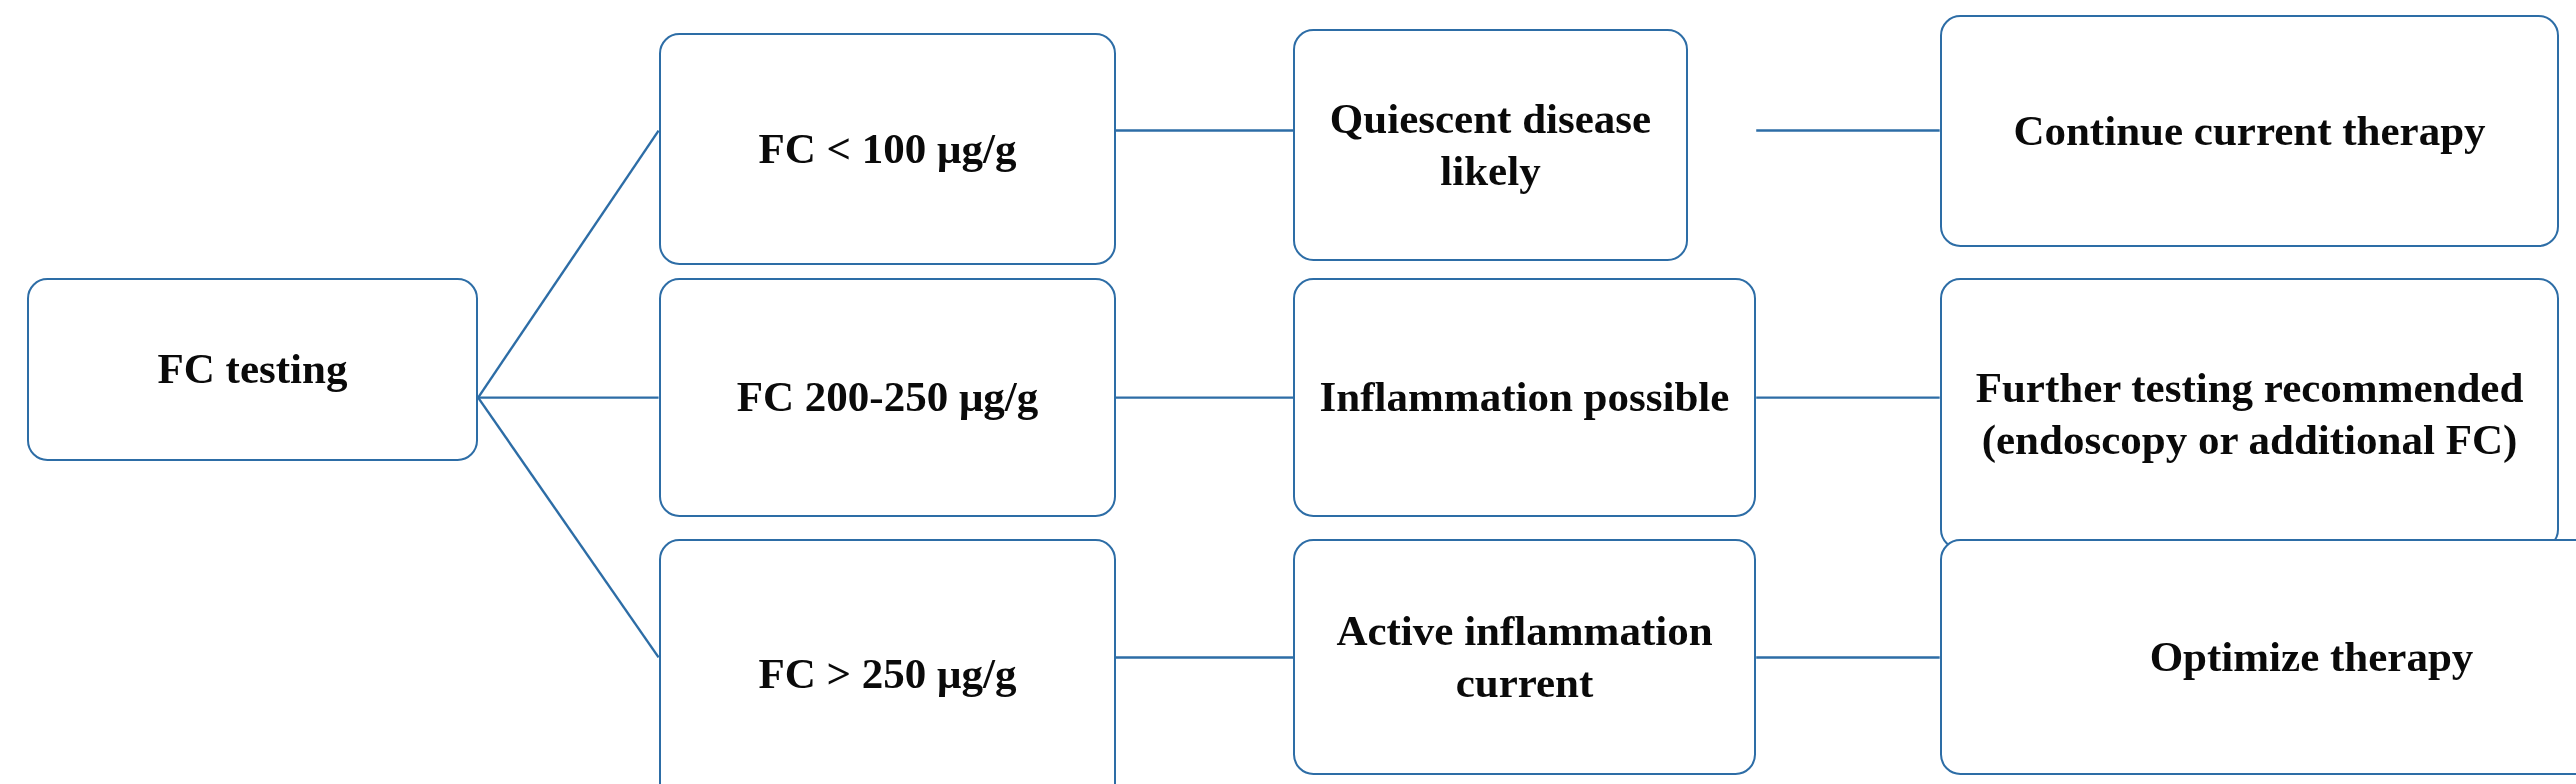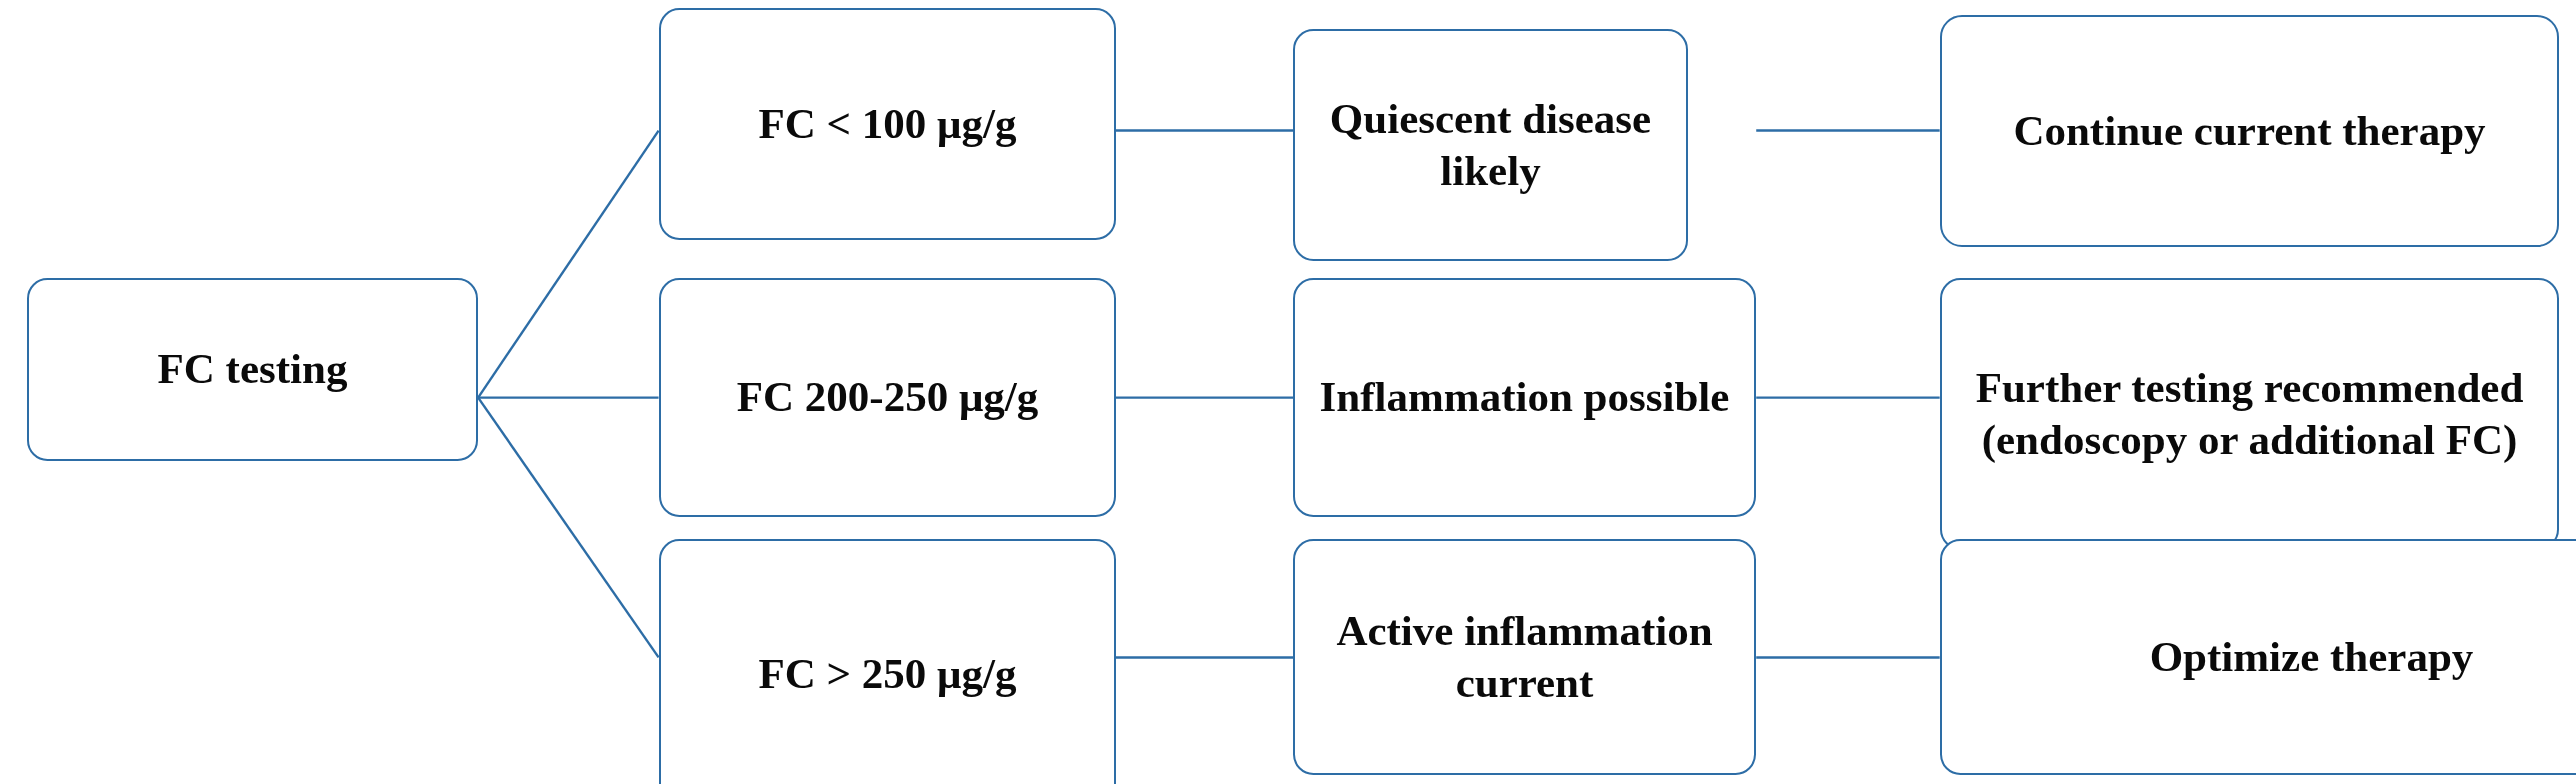--- a/index.html
+++ b/index.html
@@ -44,29 +44,29 @@
     color: var(--text-color);
     font-weight: bold;
     font-size: 43px;
     line-height: 1.22;
     white-space: pre-line;
     padding: 0 12px;
   }
   
   .pos-root        { left: 27px;   top: 278px; width: 451px;  height: 183px; }
   
-  .pos-thr-0       { left: 659px; top: 8px;  width: 457px;  height: 232px; }
+  .pos-thr-0       { left: 659px; top: 33px;  width: 457px;  height: 232px; }
   .pos-thr-1       { left: 659px; top: 278px; width: 457px;  height: 239px; }
   .pos-thr-2       { left: 659px; top: 539px; width: 457px;  height: 270px; }
   
   .pos-int-0       { left: 1293px; top: 29px;  width: 395px;  height: 232px; }
   .pos-int-1       { left: 1293px; top: 278px; width: 463px;  height: 239px; text-align: center; }
   .pos-int-2       { left: 1293px; top: 539px; width: 463px;  height: 236px; }
   
-  .pos-act-0       { left: 1940px; top: 15px;  width: 619px; height: 232px; border-radius: 22px; }
+  .pos-act-0       { left: 1940px; top: 15px;  width: 619px; height: 232px; }
   .pos-act-1       { left: 1940px; top: 278px; width: 619px; height: 272px; }
   .pos-act-2       { left: 1940px; top: 539px; width: 743px; height: 236px; }
 </style>
 </head>
 <body>
 
 <div id="canvas">
 
   <svg id="connector-layer" viewBox="0 0 4283 1305" xmlns="http://www.w3.org/2000/svg">
 

